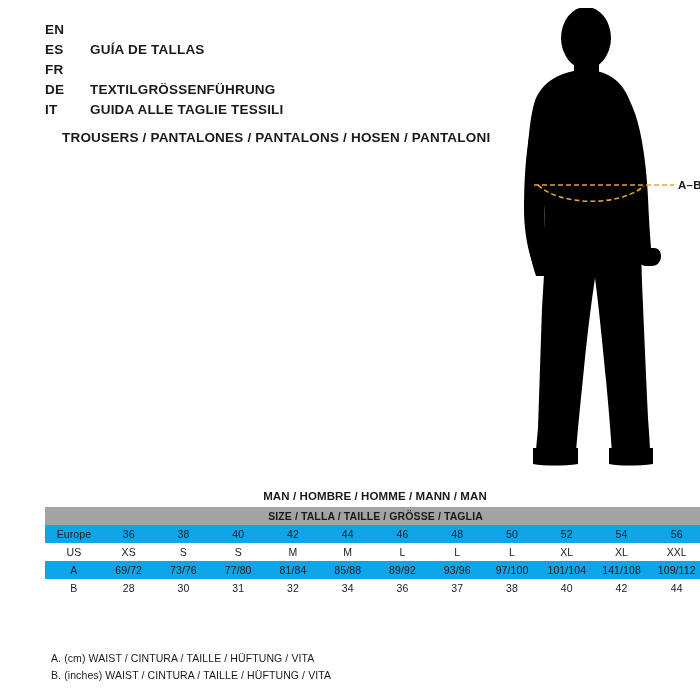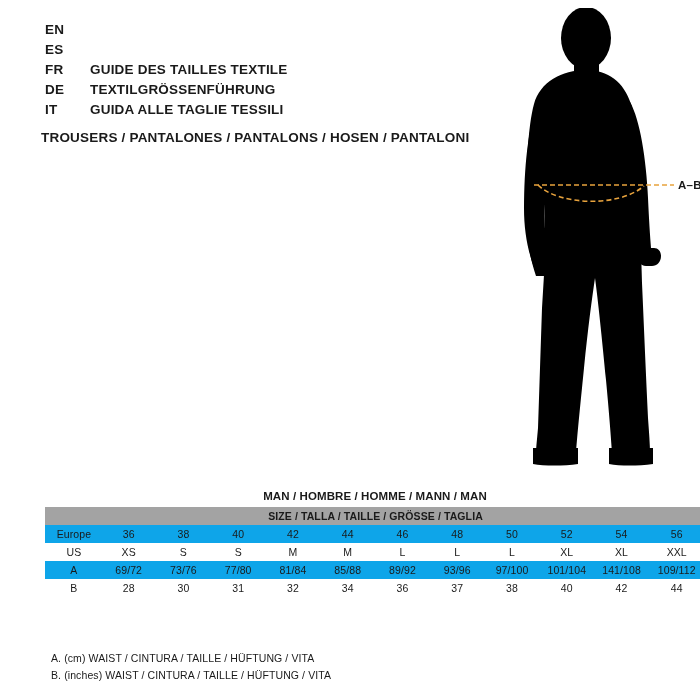--- a/index.html
+++ b/index.html
@@ -38,21 +38,21 @@
   }
   .lang-code {
     width: 45px;
     flex: 0 0 45px;
   }
   .lang-text {
     flex: 1 1 auto;
   }
   .subtitle {
     position: absolute;
-    left: 18px;
+    left: 39px;
     top: 130px;
     font-size: 13.5px;
     font-weight: bold;
     letter-spacing: 0.2px;
   }
 
   
   .figure {
     position: absolute;
     left: 455px;
@@ -129,24 +129,24 @@
 <body>
 
 <div class="page">
 
   <div class="lang-block">
     <div class="lang-row">
       <span class="lang-code">EN</span>
     </div>
     <div class="lang-row">
       <span class="lang-code">ES</span>
+      <span class="lang-text">GUÍA DE TALLAS</span>
     </div>
     <div class="lang-row">
       <span class="lang-code">FR</span>
-      <span class="lang-text">GUIDE DES TAILLES TEXTILE</span>
     </div>
     <div class="lang-row">
       <span class="lang-code">DE</span>
       <span class="lang-text">TEXTILGRÖSSENFÜHRUNG</span>
     </div>
     <div class="lang-row">
       <span class="lang-code">IT</span>
       <span class="lang-text">GUIDA ALLE TAGLIE TESSILI</span>
     </div>
   </div>

